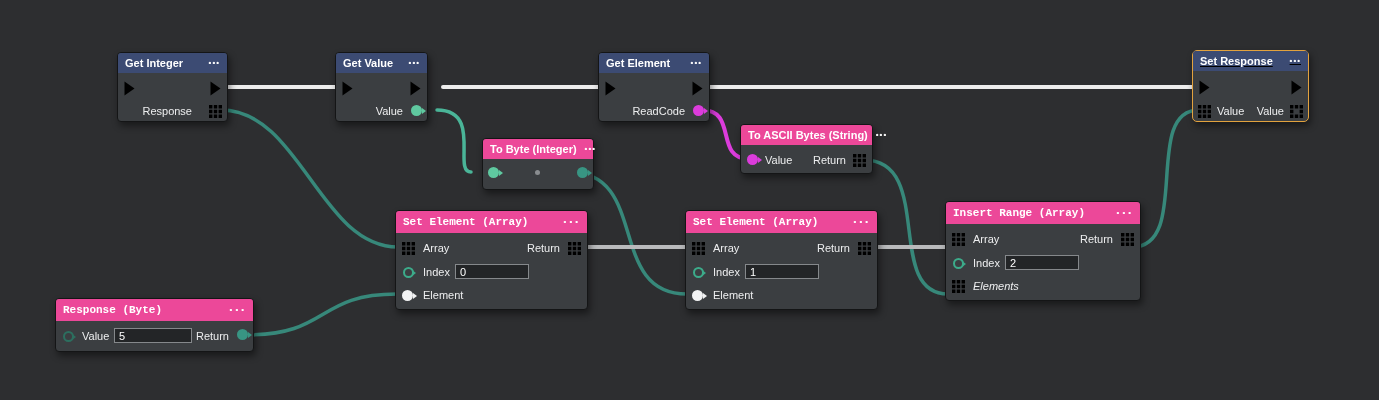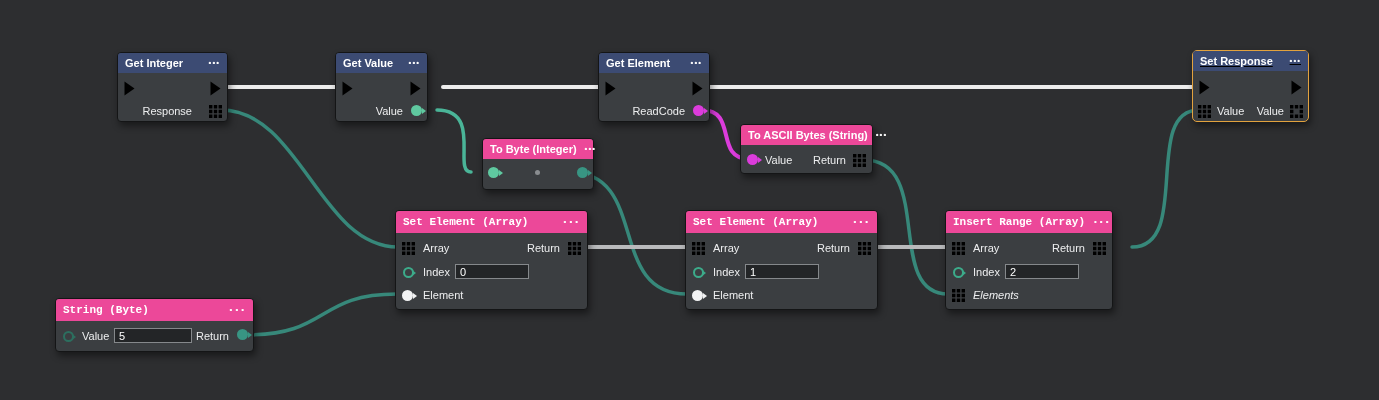--- a/index.html
+++ b/index.html
@@ -197,21 +197,21 @@
     <svg class="gi pin gi-white" style="right:6px;top:31px;">
         <use href="#grid9"></use>
       </svg>
     <div class="pin ring nub" style="left:7px;top:56px;"></div>
     <span class="lbl" style="left:27px;top:56px;">Index</span>
     <input class="fld pin" style="left: 59px; top: 53px; width: 74px;" value="1">
     <div class="pin circle c-white nub" style="left:6px;top:79px;"></div>
     <span class="lbl" style="left:27px;top:79px;">Element</span>
   </div>
 
-  <div class="node" style="left:945px;top:210px;width:168px;height:100px;">
+  <div class="node" style="left:945px;top:201px;width:196px;height:100px;">
     <div class="hdr green h22">
       <span>Insert Range (Array)</span>
       <span class="menu">•••</span>
     </div>
     <svg class="gi pin gi-white" style="left:6px;top:31px;">
         <use href="#grid9"></use>
       </svg>
     <span class="lbl" style="left:27px;top:32px;">Array</span>
     <span class="lbl" style="right:27px;top:32px;">Return</span>
     <svg class="gi pin gi-white" style="right:6px;top:31px;">
@@ -221,21 +221,21 @@
     <span class="lbl" style="left:27px;top:56px;">Index</span>
     <input class="fld pin" style="left: 59px; top: 53px; width: 74px;" value="2">
     <svg class="gi pin gi-white" style="left:6px;top:78px;">
         <use href="#grid9"></use>
       </svg>
     <span class="lbl" style="left:27px;top:79px;font-style:italic;">Elements</span>
   </div>
 
   <div class="node" style="left:55px;top:298px;width:199px;height:54px;">
     <div class="hdr green h22">
-      <span>String (Byte)</span>
+      <span>Response (Byte)</span>
       <span class="menu">•••</span>
     </div>
     <div class="pin ring dark nub" style="left:7px;top:32px;"></div>
     <span class="lbl" style="left:26px;top:32px;">Value</span>
     <input class="fld pin" style="left: 58px; top: 29px; width: 78px;" value="5">
     <span class="lbl" style="right:24px;top:32px;">Return</span>
     <div class="pin circle c-teal nub" style="right:5px;top:30px;"></div>
   </div>
 
 </div>

